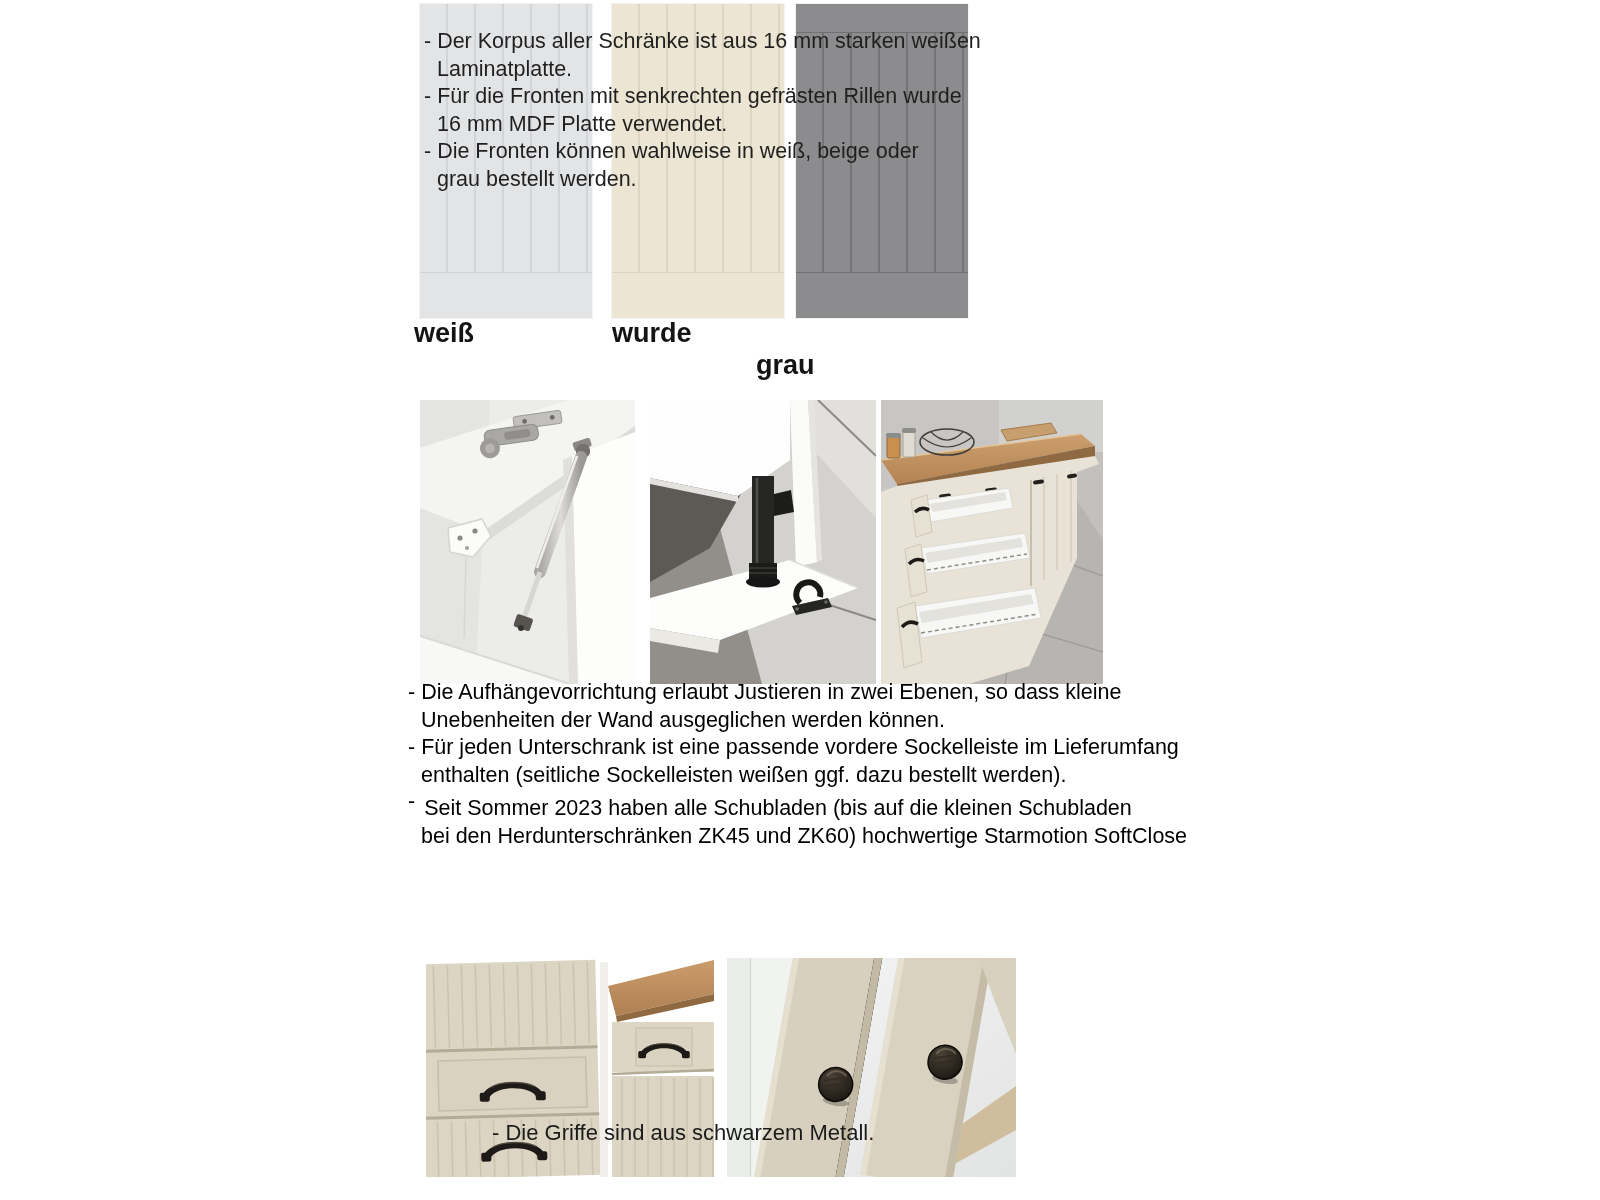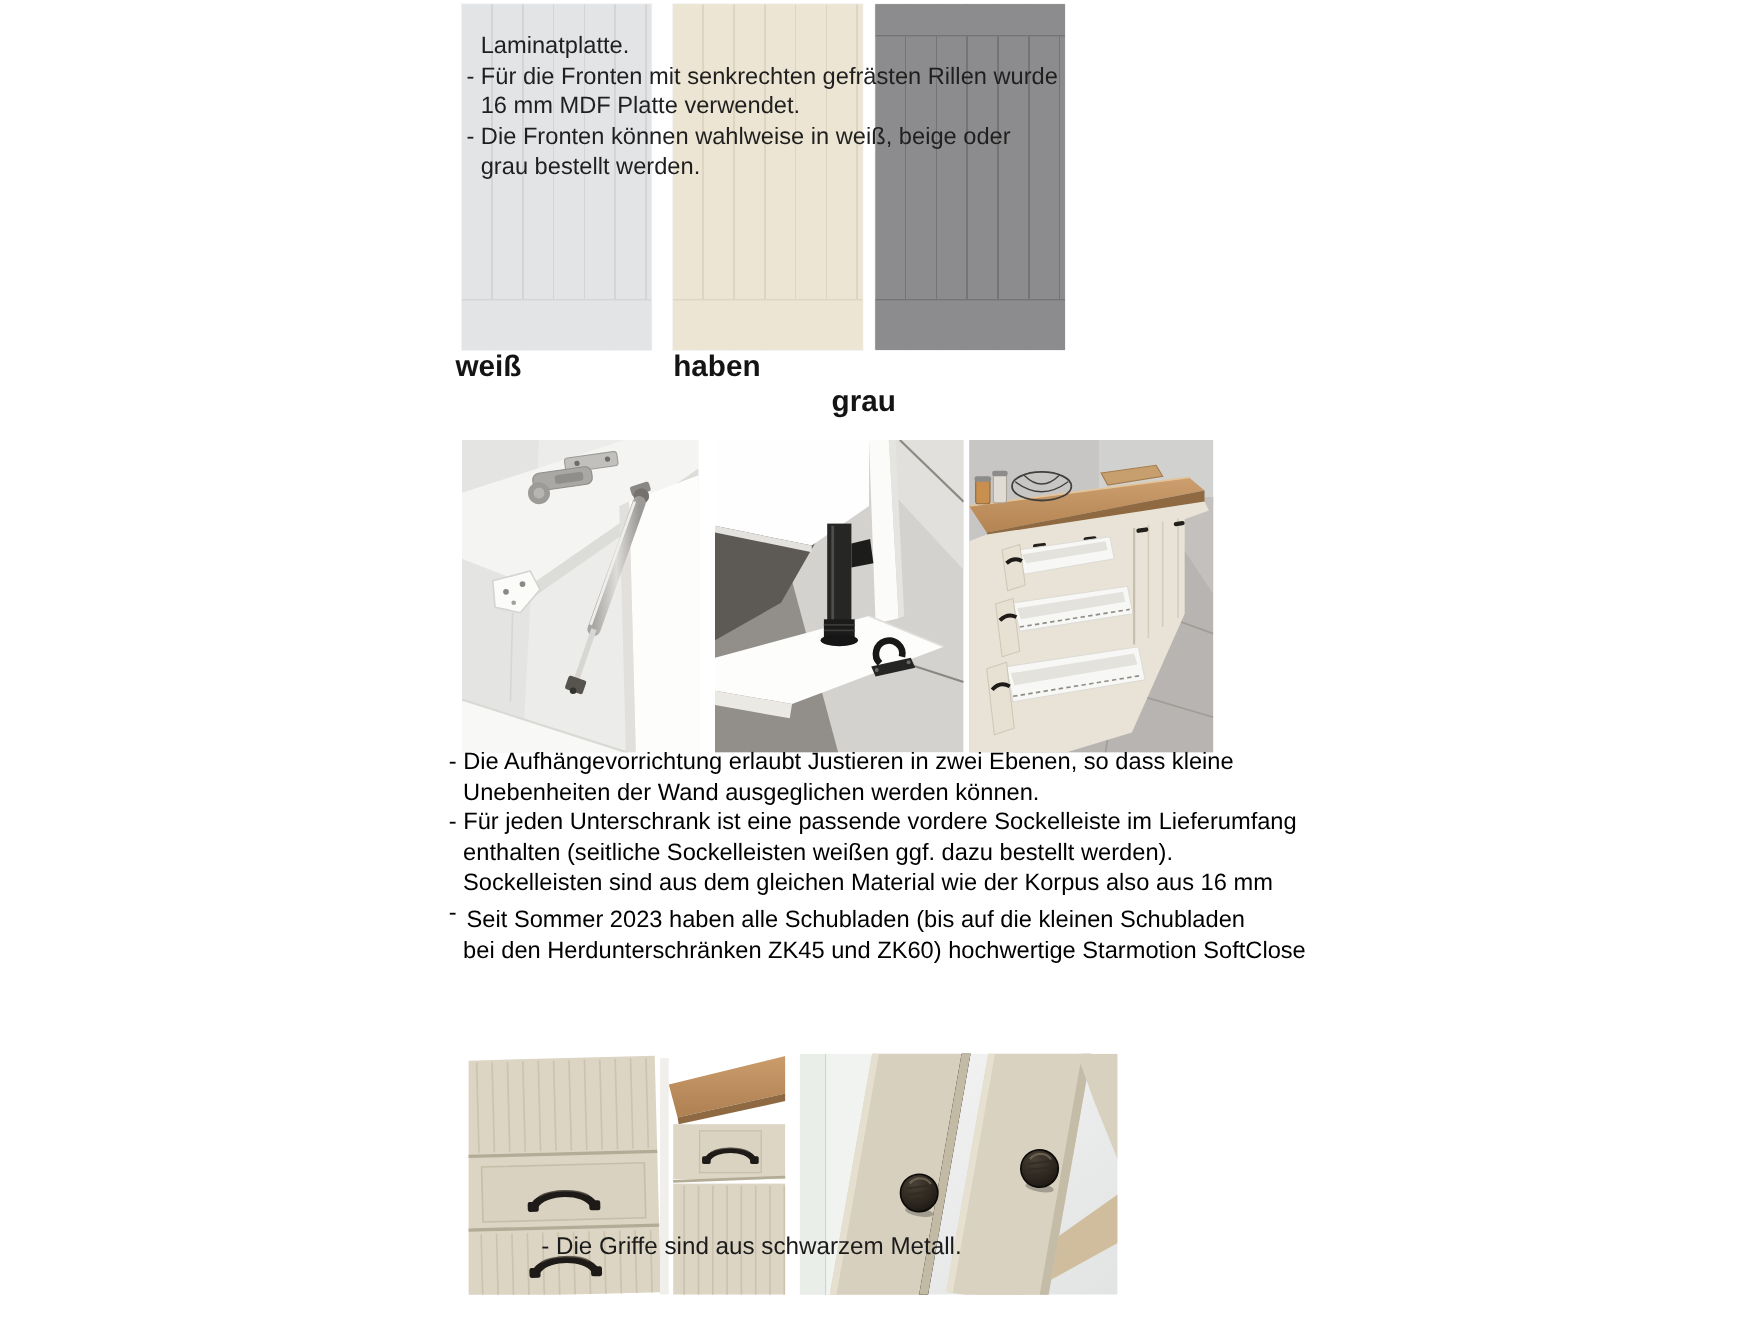--- a/index.html
+++ b/index.html
@@ -66,24 +66,25 @@
     <div class="rail"></div>
 
   </div>
   <div class="swatch" id="swatch-grau">
     <div class="planks"></div>
     <div class="rail"></div>
     <div class="toprail"></div>
   </div>
 
   <div class="swatch-label" id="label-weiss">weiß</div>
-  <div class="swatch-label" id="label-beige">haben</div>
+  <div class="swatch-label" id="label-beige">wurde</div>
   <div class="swatch-label" id="label-grau">grau</div>
 
   <div class="materials-text">
+    <div class="tline dash">- Der Korpus aller Schränke ist aus 16 mm starken weißen</div>
     <div class="tline cont">Laminatplatte.</div>
     <div class="tline dash">- Für die Fronten mit senkrechten gefrästen Rillen wurde</div>
     <div class="tline cont">16 mm MDF Platte verwendet.</div>
     <div class="tline dash">- Die Fronten können wahlweise in weiß, beige oder</div>
     <div class="tline cont">grau bestellt werden.</div>
   </div>
 
   <figure id="photo-hinge" aria-label="Weißer Oberschrank innen mit Scharnier und Gasdruckdämpfer">
     <svg viewBox="0 0 215 284" width="215" height="284">
       <defs>
@@ -228,21 +229,20 @@
         <line x1="40" y1="233" x2="157" y2="214" stroke="#8f8c86" stroke-width="1.5" stroke-dasharray="4 3"></line>
       </g>
     </svg>
   </figure>
 
   <div class="features-text">
     <div class="fline dash">- Die Aufhängevorrichtung erlaubt Justieren in zwei Ebenen, so dass kleine</div>
     <div class="fline cont">Unebenheiten der Wand ausgeglichen werden können.</div>
     <div class="fline dash">- Für jeden Unterschrank ist eine passende vordere Sockelleiste im Lieferumfang</div>
     <div class="fline cont">enthalten (seitliche Sockelleisten weißen ggf. dazu bestellt werden).</div>
-    <div class="fline cont">Sockelleisten sind aus dem gleichen Material wie der Korpus also aus 16 mm</div>
     <div class="fline sup"><span class="supdash">-</span><span>Seit Sommer 2023 haben alle Schubladen (bis auf die kleinen Schubladen</span></div>
     <div class="fline cont">bei den Herdunterschränken ZK45 und ZK60) hochwertige Starmotion SoftClose</div>
   </div>
 
   <figure id="photo-fronts" aria-label="Cremefarbene Schubladenfronten mit schwarzen Bügelgriffen">
     <svg viewBox="0 0 288 219" width="288" height="219">
       <defs>
         <linearGradient id="g-wood2" x1="0" y1="0" x2="0" y2="1">
           <stop offset="0" stop-color="#cb9c6b"></stop>
             <stop offset="1" stop-color="#ae8052"></stop>

